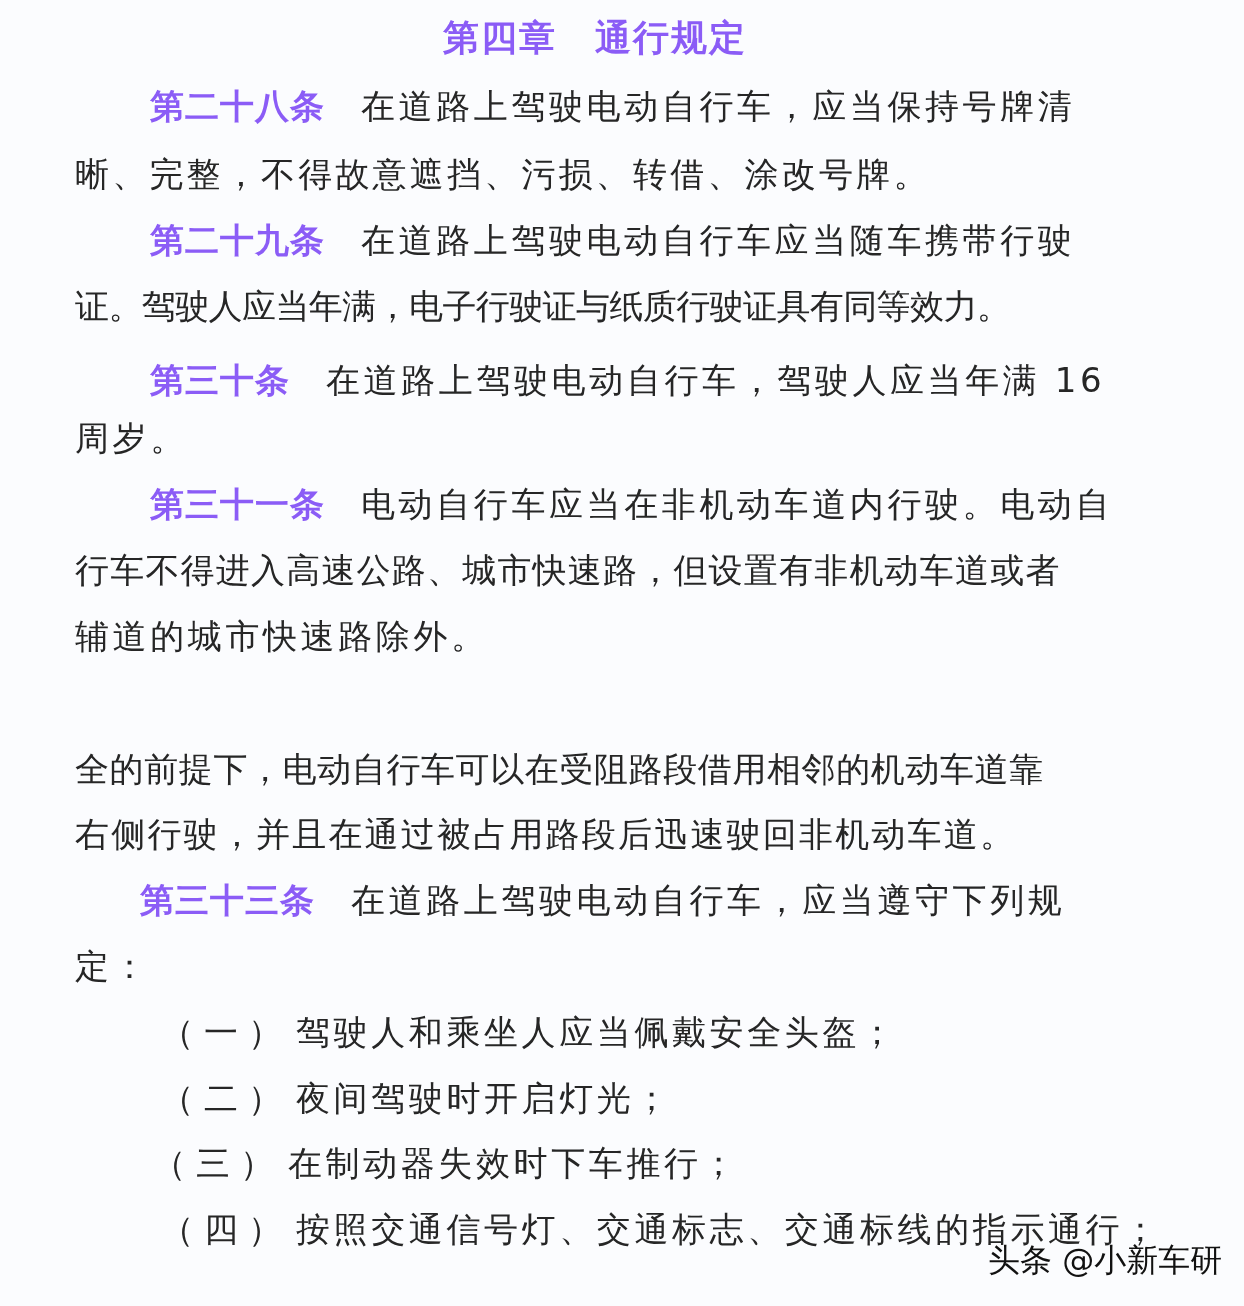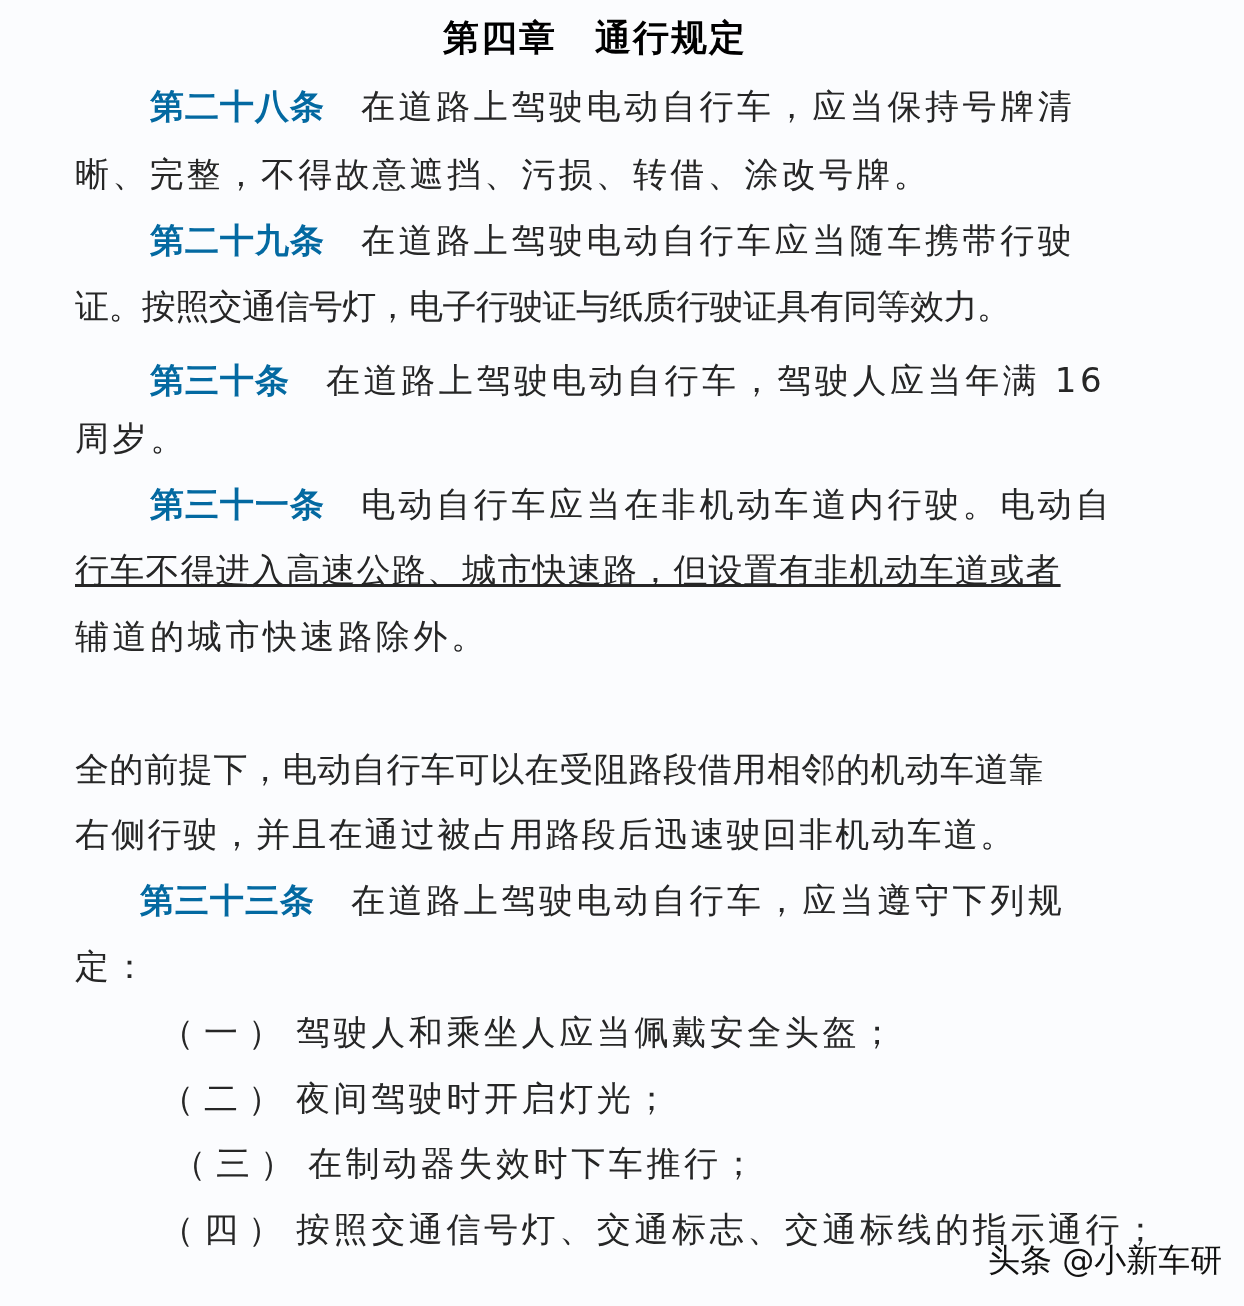--- a/index.html
+++ b/index.html
@@ -24,36 +24,36 @@
   .title {
     position: absolute;
     top: 14px;
     left: 0;
     width: 1190px;
     text-align: center;
     font-size: 36px;
     font-weight: bold;
     letter-spacing: 2px;
     font-family: "DejaVu Serif", serif;
-    color: #000000;
+    color: #8b5cf6;
     white-space: pre;
   }
   .line {
     position: absolute;
     font-size: 34px;
     line-height: 40px;
     height: 40px;
     white-space: pre;
     letter-spacing: 3.6px;
     font-family: "DejaVu Sans", sans-serif;
     color: #262626;
   }
   .art-label {
     font-weight: bold;
-    color: #0369a1;
+    color: #8b5cf6;
     letter-spacing: 1px;
     margin-right: 36px;
     font-family: "DejaVu Sans", sans-serif;
   }
   .item-num {
     letter-spacing: 10px;
     margin-right: 4px;
   }
   .watermark {
     position: absolute;
@@ -71,34 +71,34 @@
 <body>
 
 <div class="page">
 
   <div class="title">第四章　通行规定</div>
 
   <div class="line" style="left:150px; top:86px;"><span class="art-label">第二十八条</span><span>在道路上驾驶电动自行车，应当保持号牌清</span></div>
   <div class="line" style="left:150px; top:220px;"><span class="art-label">第二十九条</span><span>在道路上驾驶电动自行车应当随车携带行驶</span></div>
 
   <div class="line" style="left:75px; top:154px; letter-spacing:3.2px;">晰、完整，不得故意遮挡、污损、转借、涂改号牌。</div>
-  <div class="line" style="left:75px; top:286px; letter-spacing:-0.6px;">证。按照交通信号灯，电子行驶证与纸质行驶证具有同等效力。</div>
+  <div class="line" style="left:75px; top:286px; letter-spacing:-0.6px;">证。驾驶人应当年满，电子行驶证与纸质行驶证具有同等效力。</div>
 
   <div class="line" style="left:150px; top:352px;margin-top:8px;"><span class="art-label">第三十条</span><span>在道路上驾驶电动自行车，驾驶人应当年满 16</span></div>
   <div class="line" style="left:75px; top:418px;">周岁。</div>
 
   <div class="line" style="left:150px; top:484px;"><span class="art-label">第三十一条</span><span>电动自行车应当在非机动车道内行驶。电动自</span></div>
-  <div class="line" style="left:75px; top:550px; letter-spacing:1.2px;text-decoration:underline;">行车不得进入高速公路、城市快速路，但设置有非机动车道或者</div>
+  <div class="line" style="left:75px; top:550px; letter-spacing:1.2px;">行车不得进入高速公路、城市快速路，但设置有非机动车道或者</div>
   <div class="line" style="left:75px; top:616px;">辅道的城市快速路除外。</div>
 
   <div class="line" style="left:75px; top:749px; letter-spacing:0.6px;">全的前提下，电动自行车可以在受阻路段借用相邻的机动车道靠</div>
   <div class="line" style="left:75px; top:814px; letter-spacing:2.2px;">右侧行驶，并且在通过被占用路段后迅速驶回非机动车道。</div>
 
   <div class="line" style="left:140px; top:880px;"><span class="art-label">第三十三条</span><span>在道路上驾驶电动自行车，应当遵守下列规</span></div>
   <div class="line" style="left:75px; top:946px;">定：</div>
 
   <div class="line" style="left:160px; top:1012px;"><span class="item-num">（一）</span><span>驾驶人和乘坐人应当佩戴安全头盔；</span></div>
   <div class="line" style="left:160px; top:1078px;"><span class="item-num">（二）</span><span>夜间驾驶时开启灯光；</span></div>
-  <div class="line" style="left:172px; top:1143px;text-align:center;"><span class="item-num">（三）</span><span>在制动器失效时下车推行；</span></div>
+  <div class="line" style="left:152px; top:1143px;text-align:center;"><span class="item-num">（三）</span><span>在制动器失效时下车推行；</span></div>
   <div class="line" style="left:160px; top:1209px;"><span class="item-num">（四）</span><span>按照交通信号灯、交通标志、交通标线的指示通行；</span></div>
 
   <div class="watermark">头条 @小新车研</div>
 </div>
 
 </body></html>

